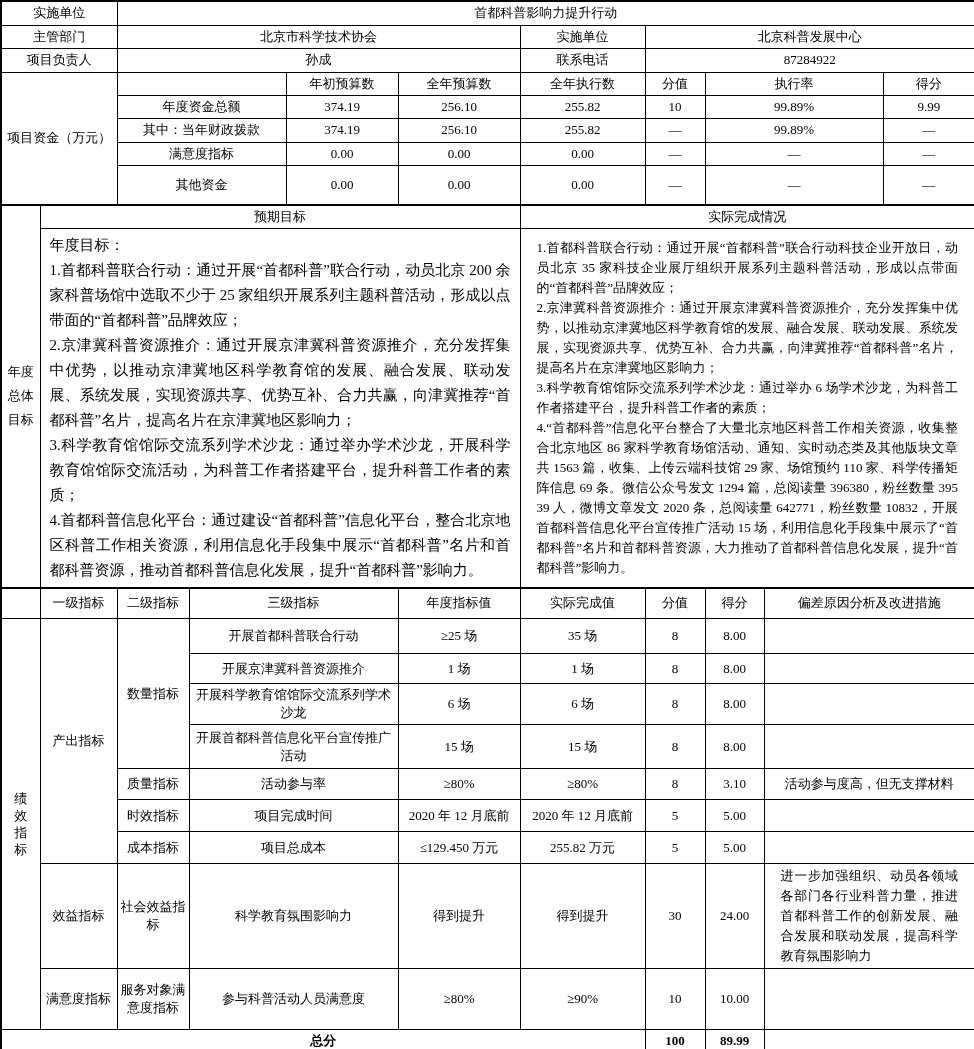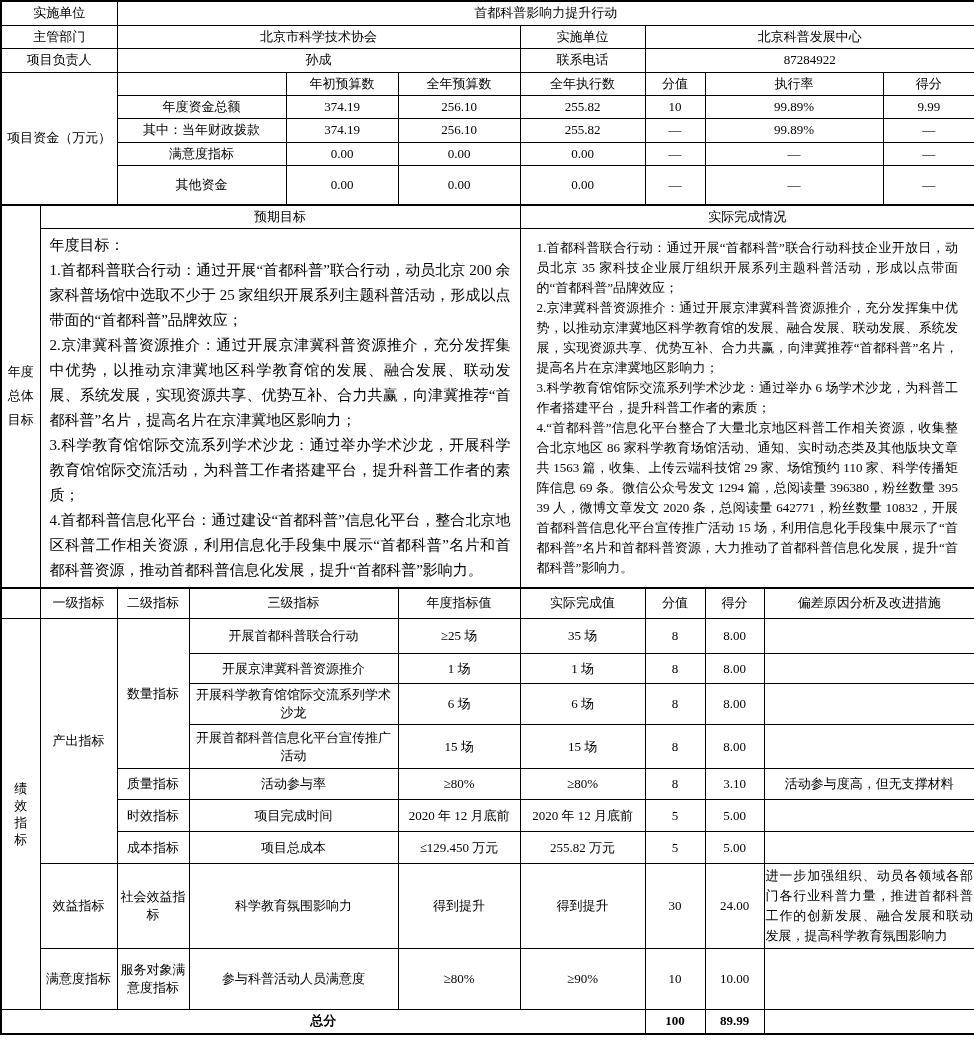--- a/index.html
+++ b/index.html
@@ -6,21 +6,21 @@
   body{width:974px;font-family:"Liberation Serif","DejaVu Serif",serif;color:#000;}
   .sheet{width:974px;}
   .doc-title{font-size:24px;font-weight:bold;text-align:center;margin:3px 0 0 0;line-height:28px;}
   .doc-subtitle{font-size:12.5px;text-align:center;margin:8px 0 5px 0;line-height:14px;}
   table{border-collapse:collapse;table-layout:fixed;width:974px;border:2px solid #000;}
   td{border:1px solid #000;font-size:13px;text-align:center;vertical-align:middle;
      padding:1px 2px;line-height:1.35;overflow:hidden;word-break:break-all;}
   tr.sect td{border-top-width:2px;}
   .goal-left{white-space:pre-wrap;text-align:justify;padding:4px 9px;line-height:25px;font-size:15px;}
   .goal-right{white-space:pre-wrap;text-align:justify;padding:3px 16px;line-height:20px;font-size:13px;}
-  .dev-long{text-align:justify;padding:2px 1px;line-height:20px;}
+  .dev-long{text-align:justify;padding:2px 16px;line-height:20px;}
   .v1{width:1.15em;margin:0 auto;line-height:17px;text-align:center;}
   .v2{width:2.1em;margin:0 auto;line-height:24px;}
   .bold{font-weight:bold;}
 </style>
 </head>
 <body>
 
 <div class="sheet">
 
   <table>

